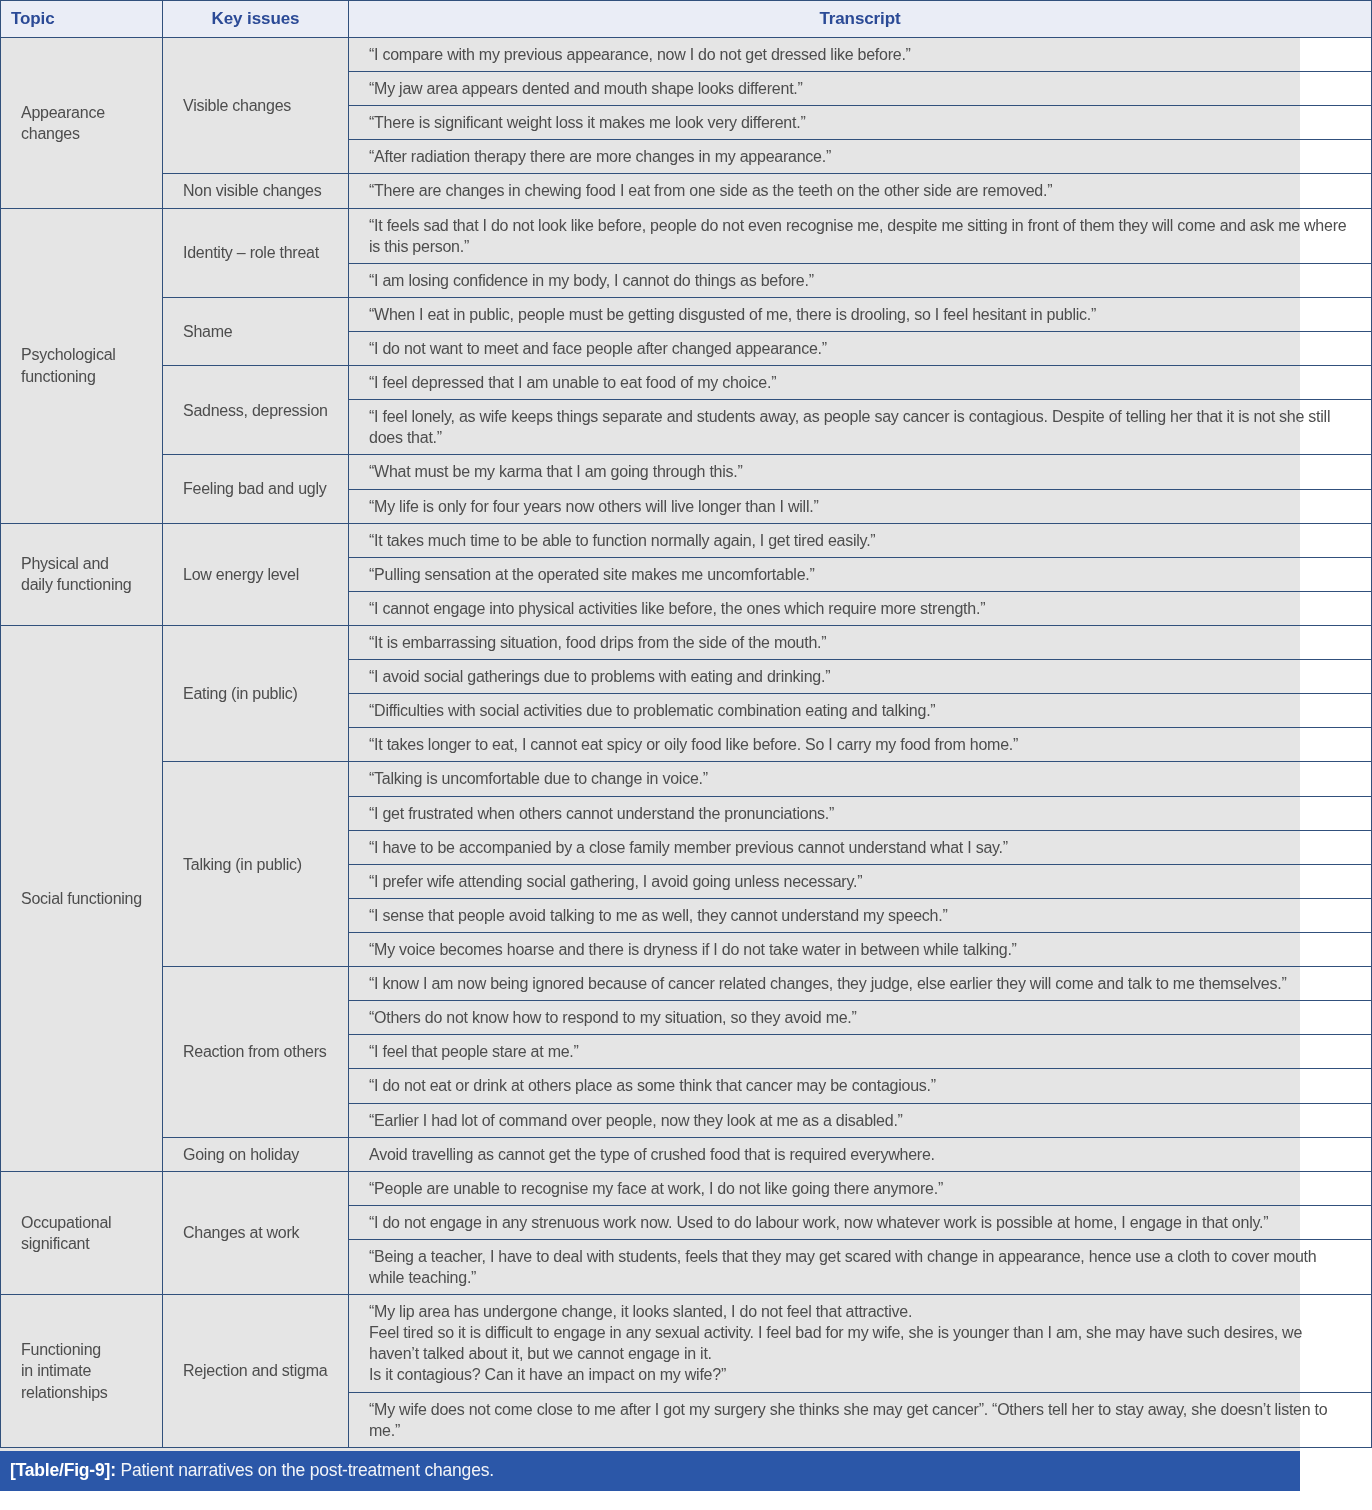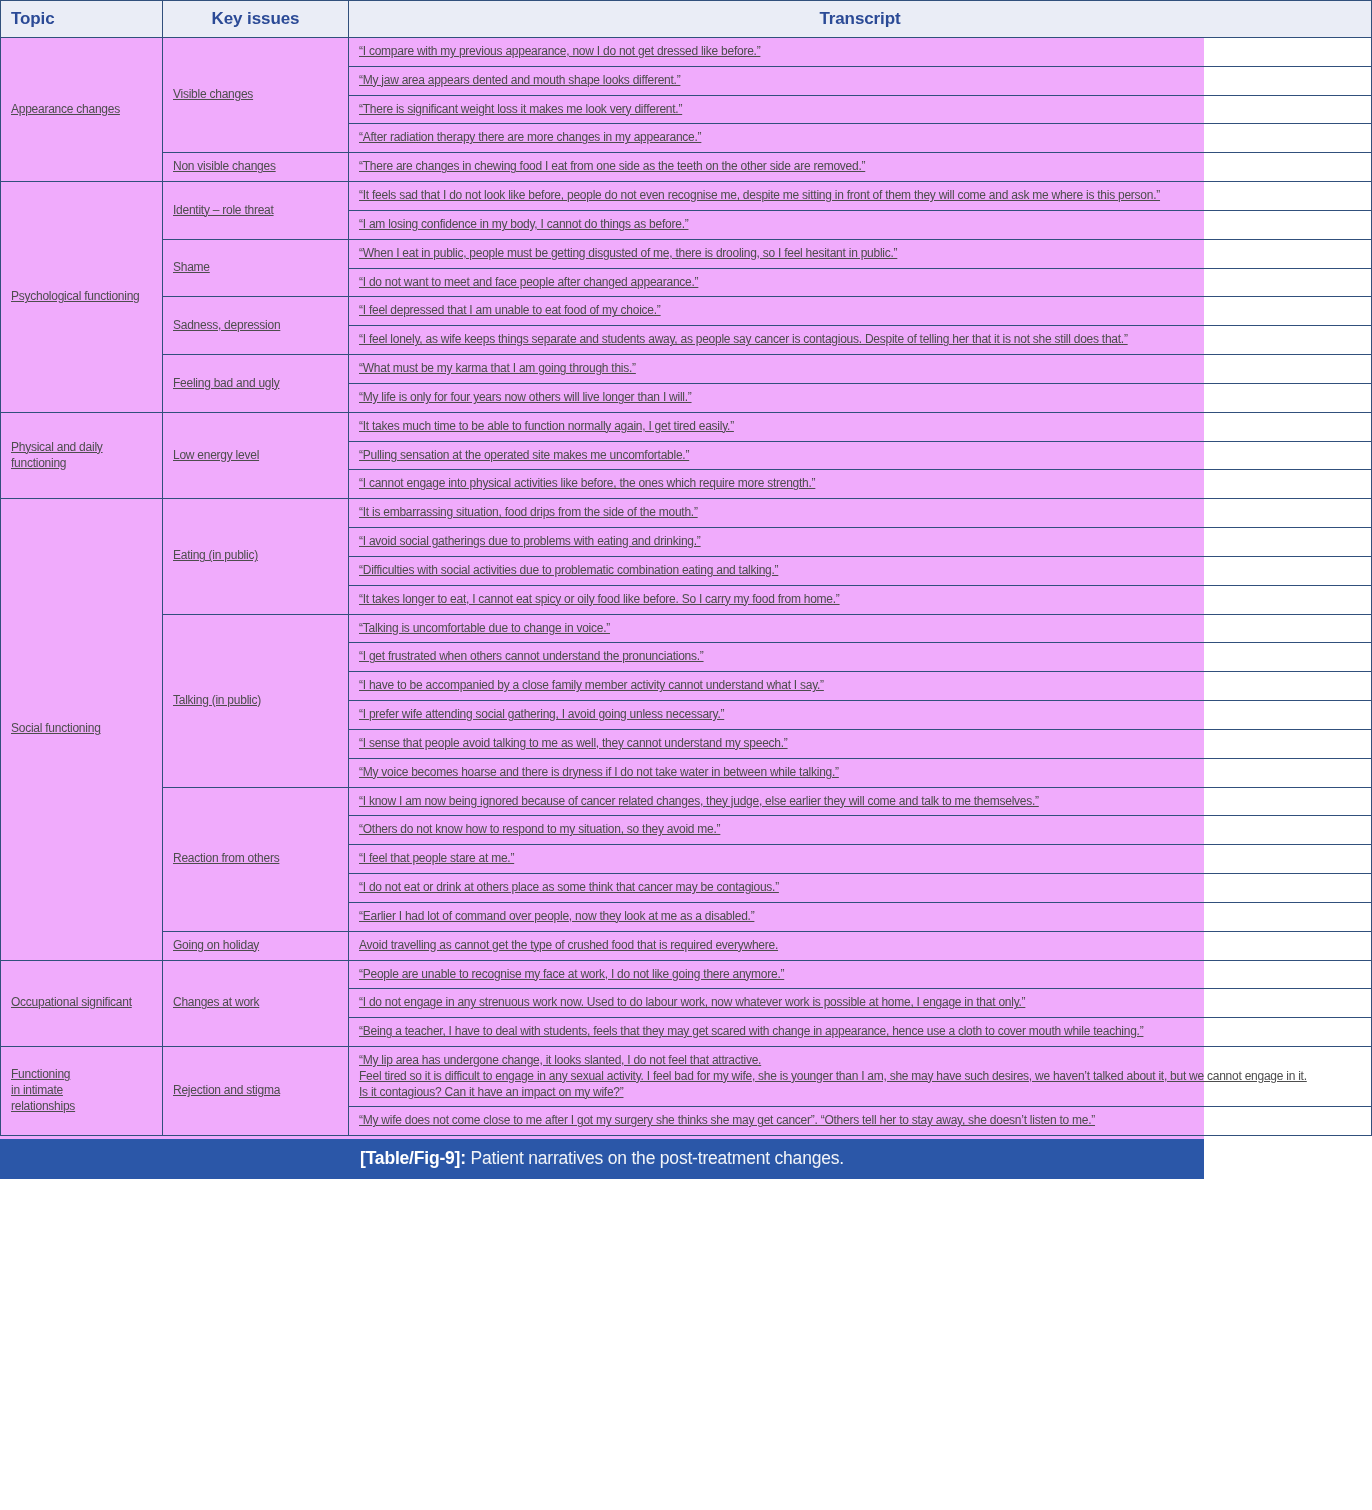--- a/index.html
+++ b/index.html
@@ -1,20 +1,20 @@
 <!DOCTYPE html>
 <html><head>
 <meta charset="utf-8">
 <style>
   html, body { margin: 0; padding: 0; background: #ffffff; }
   .page {
-    width: 1204px;
+    width: 1300px;
     box-sizing: border-box;
     font-family: "Liberation Sans", sans-serif;
-    background: #f0abfc;
+    background: #e5e5e5;
   }
   table.fig-table {
     width: 1372px;
     table-layout: fixed;
     border-collapse: collapse;
   }
   table.fig-table col.c-topic { width: 162px; }
   table.fig-table col.c-key   { width: 186px; }
   table.fig-table th, table.fig-table td {
     border: 1.5px solid #31507c;
@@ -24,47 +24,45 @@
     background: #eaedf6;
     color: #2b4a96;
     font-size: 17px;
     font-weight: bold;
     padding: 8px 10px;
     letter-spacing: -0.1px;
   }
   table.fig-table th.h-topic { text-align: left; }
   table.fig-table td {
     color: #4d4d4d;
-    font-size: 12px;
+    font-size: 16px;
     line-height: 1.32;
-    padding: 6px 10px;
+    padding: 6px 20px;
     vertical-align: middle;
     letter-spacing: -0.25px;
-    text-decoration: underline;
   }
   td.topic-cell {
     white-space: pre-line;
     font-size: 16.5px;
     margin-top: 16px;
   }
   td.keyissue-cell {
     font-size: 16.5px;
     margin-top: 47px;
   }
   td.transcript-cell {
     white-space: pre-line;
   }
   .caption-bar {
     margin-top: 3px;
     background: #2b57a8;
     color: #ffffff;
     font-size: 17.5px;
     padding: 9px 10px 10px 10px;
     letter-spacing: -0.2px;
-    text-align: center;
   }
   .caption-label { font-weight: bold; }
   .caption-text { font-weight: normal; color: #f2f4f8; }
 </style>
 </head>
 <body>
 
 <div class="page">
 
   <table class="fig-table">
@@ -154,21 +152,21 @@
           <td class="transcript-cell">“It takes longer to eat, I cannot eat spicy or oily food like before. So I carry my food from home.”</td>
         </tr>
         <tr>
           <td class="keyissue-cell" rowspan="6">Talking (in public)</td>
           <td class="transcript-cell">“Talking is uncomfortable due to change in voice.”</td>
         </tr>
         <tr>
           <td class="transcript-cell">“I get frustrated when others cannot understand the pronunciations.”</td>
         </tr>
         <tr>
-          <td class="transcript-cell">“I have to be accompanied by a close family member activity cannot understand what I say.”</td>
+          <td class="transcript-cell">“I have to be accompanied by a close family member previous cannot understand what I say.”</td>
         </tr>
         <tr>
           <td class="transcript-cell">“I prefer wife attending social gathering, I avoid going unless necessary.”</td>
         </tr>
         <tr>
           <td class="transcript-cell">“I sense that people avoid talking to me as well, they cannot understand my speech.”</td>
         </tr>
         <tr>
           <td class="transcript-cell">“My voice becomes hoarse and there is dryness if I do not take water in between while talking.”</td>
         </tr>

